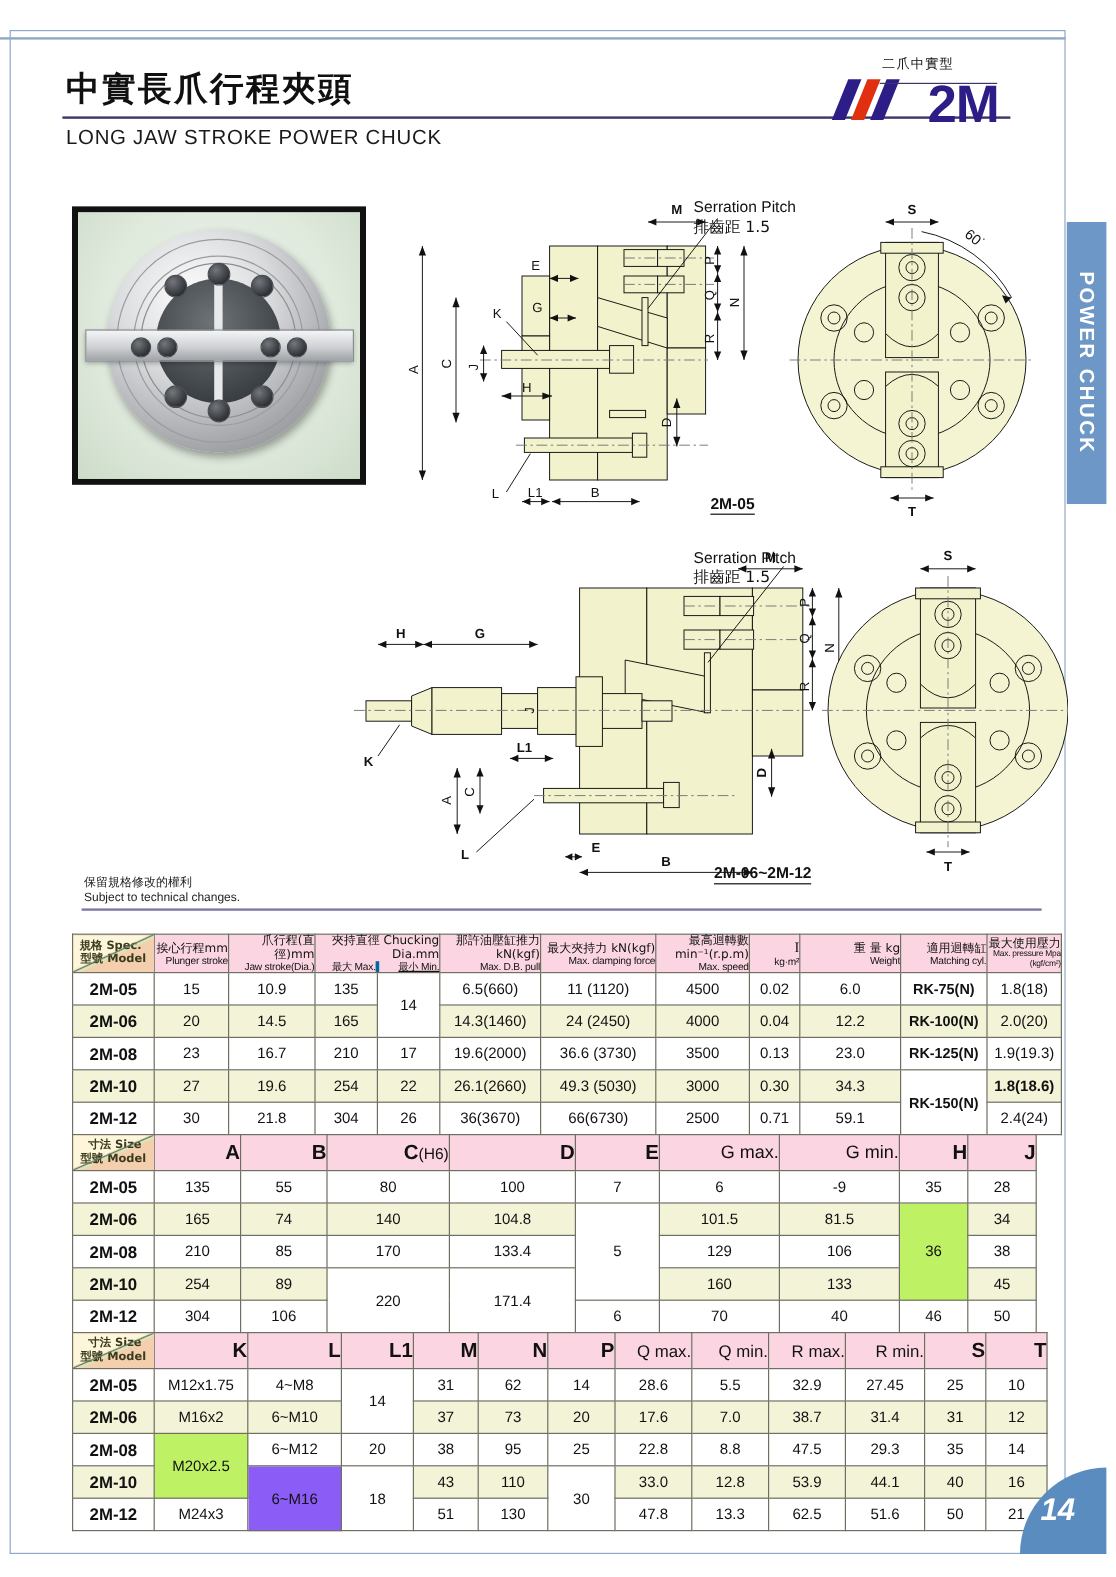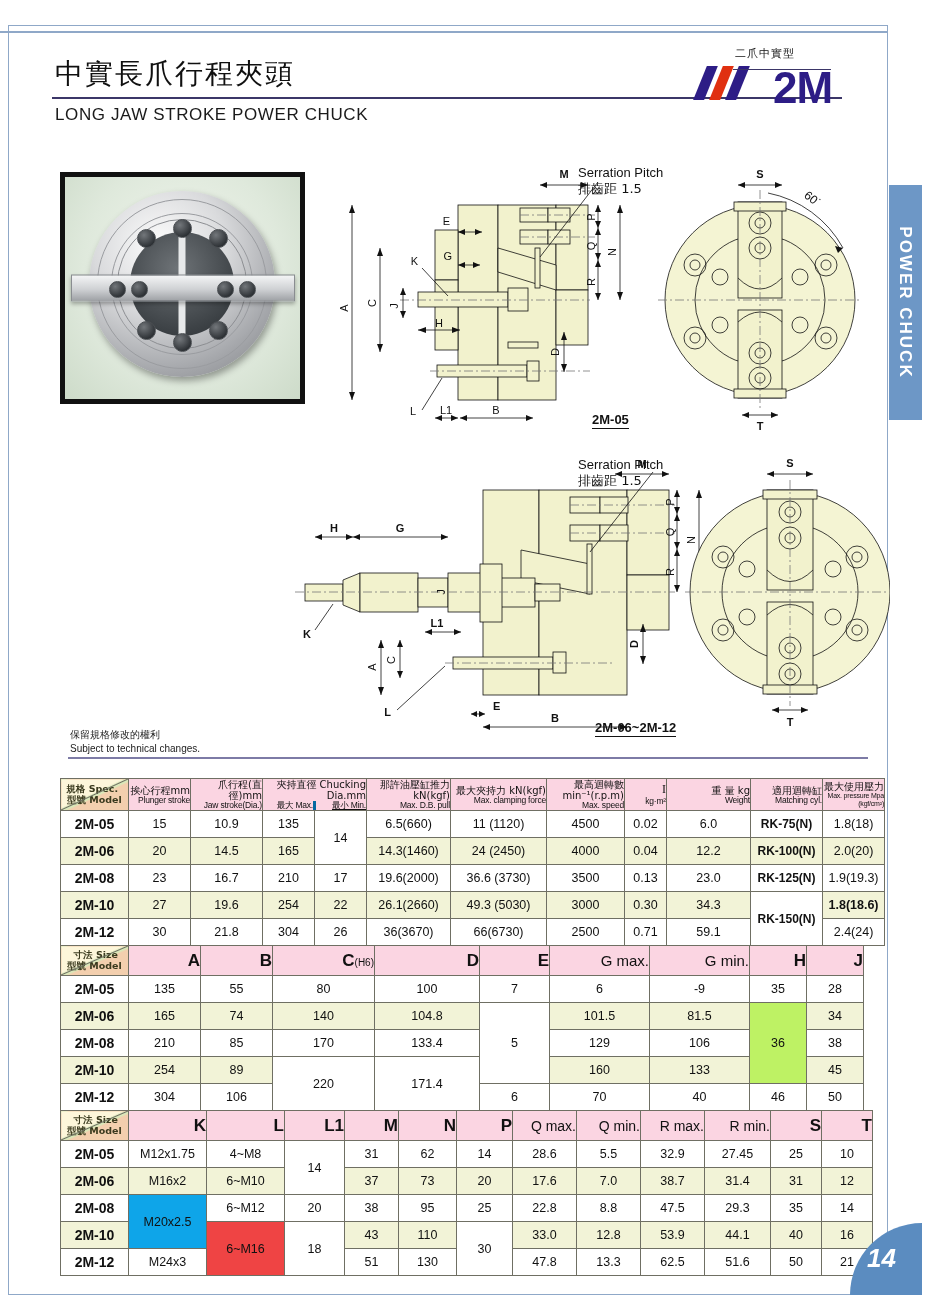--- a/index.html
+++ b/index.html
@@ -12,21 +12,21 @@
   .page-frame{
     position:absolute;left:8px;top:25px;width:880px;height:1270px;
     border:1px solid #8fa8c8;box-sizing:border-box;
   }
   .top-rule{
     position:absolute;left:0px;top:31px;width:888px;height:2px;background:#8fa8c8;
   }
   
   .title-zh{
     position:absolute;left:55px;top:55px;
-    font-size:28px;font-weight:normal;color:#101010;letter-spacing:2px;
+    font-size:28px;font-weight:bold;color:#101010;letter-spacing:2px;
     font-family:"DejaVu Sans",sans-serif;
   }
   .title-rule{
     position:absolute;left:52px;top:97px;width:790px;height:2px;background:#3b3668;
   }
   .title-en{
     position:absolute;left:55px;top:105px;
     font-size:17px;color:#1a1a1a;letter-spacing:.6px;
   }
   .model-zh{
@@ -113,21 +113,21 @@
   table td,table th{
     border:1px solid #6f6f63;
     text-align:center;vertical-align:middle;
     font-size:12.5px;color:#111;padding:0;
     font-family:"Liberation Sans",sans-serif;
   }
   .hdr{background:#fbd5e2;font-weight:normal;text-align:right;}
   .hdr .zh{font-size:10px;font-family:"DejaVu Sans",sans-serif;display:block;line-height:1.1;}
   .hdr .en{font-size:8.5px;display:block;line-height:1.1;letter-spacing:-.2px;}
   .hdr .big{font-size:17px;font-weight:bold;display:block;}
-  .hdr .sub{font-size:10px;}
+  .hdr .sub{font-size:13px;}
   .corner{
     background:linear-gradient(to bottom right,#fdf6da 0%,#fdf6da 46%,#d9e8b9 47%,#d9e8b9 53%,#f3cfae 54%,#f3cfae 100%);
     position:relative;
   }
   .corner .c-top{display:block;font-size:9.5px;color:#3a3a1e;text-align:right;padding-right:10px;line-height:1.15;font-family:"DejaVu Sans",sans-serif;}
   .corner .c-bot{display:block;font-size:9.5px;color:#3a3a1e;text-align:left;padding-left:6px;line-height:1.15;font-family:"DejaVu Sans",sans-serif;}
   .corner::after{
     content:"";position:absolute;left:0;top:0;width:100%;height:100%;
     background:linear-gradient(to bottom right,transparent calc(50% - 1px),#6f6f63 50%,transparent calc(50% + 1px));
   }
@@ -832,36 +832,36 @@
     <td>20</td>
     <td>17.6</td>
     <td>7.0</td>
     <td>38.7</td>
     <td>31.4</td>
     <td>31</td>
     <td>12</td>
   </tr>
   <tr class="wht" style="height:27px;">
     <td class="model-cell">2M-08</td>
-    <td rowspan="2" style="background:#0ea5e9;">M20x2.5</td>
+    <td rowspan="2" style="background:#bef264;">M20x2.5</td>
     <td>6~M12</td>
     <td>20</td>
     <td>38</td>
     <td>95</td>
     <td>25</td>
     <td>22.8</td>
     <td>8.8</td>
     <td>47.5</td>
     <td>29.3</td>
     <td>35</td>
     <td>14</td>
   </tr>
   <tr class="alt" style="height:27px;">
     <td class="model-cell">2M-10</td>
-    <td rowspan="2" style="background:#ef4444;">6~M16</td>
+    <td rowspan="2" style="background:#8b5cf6;">6~M16</td>
     <td rowspan="2" style="background:#fff;">18</td>
     <td>43</td>
     <td>110</td>
     <td rowspan="2" style="background:#fff;">30</td>
     <td>33.0</td>
     <td>12.8</td>
     <td>53.9</td>
     <td>44.1</td>
     <td>40</td>
     <td>16</td>

